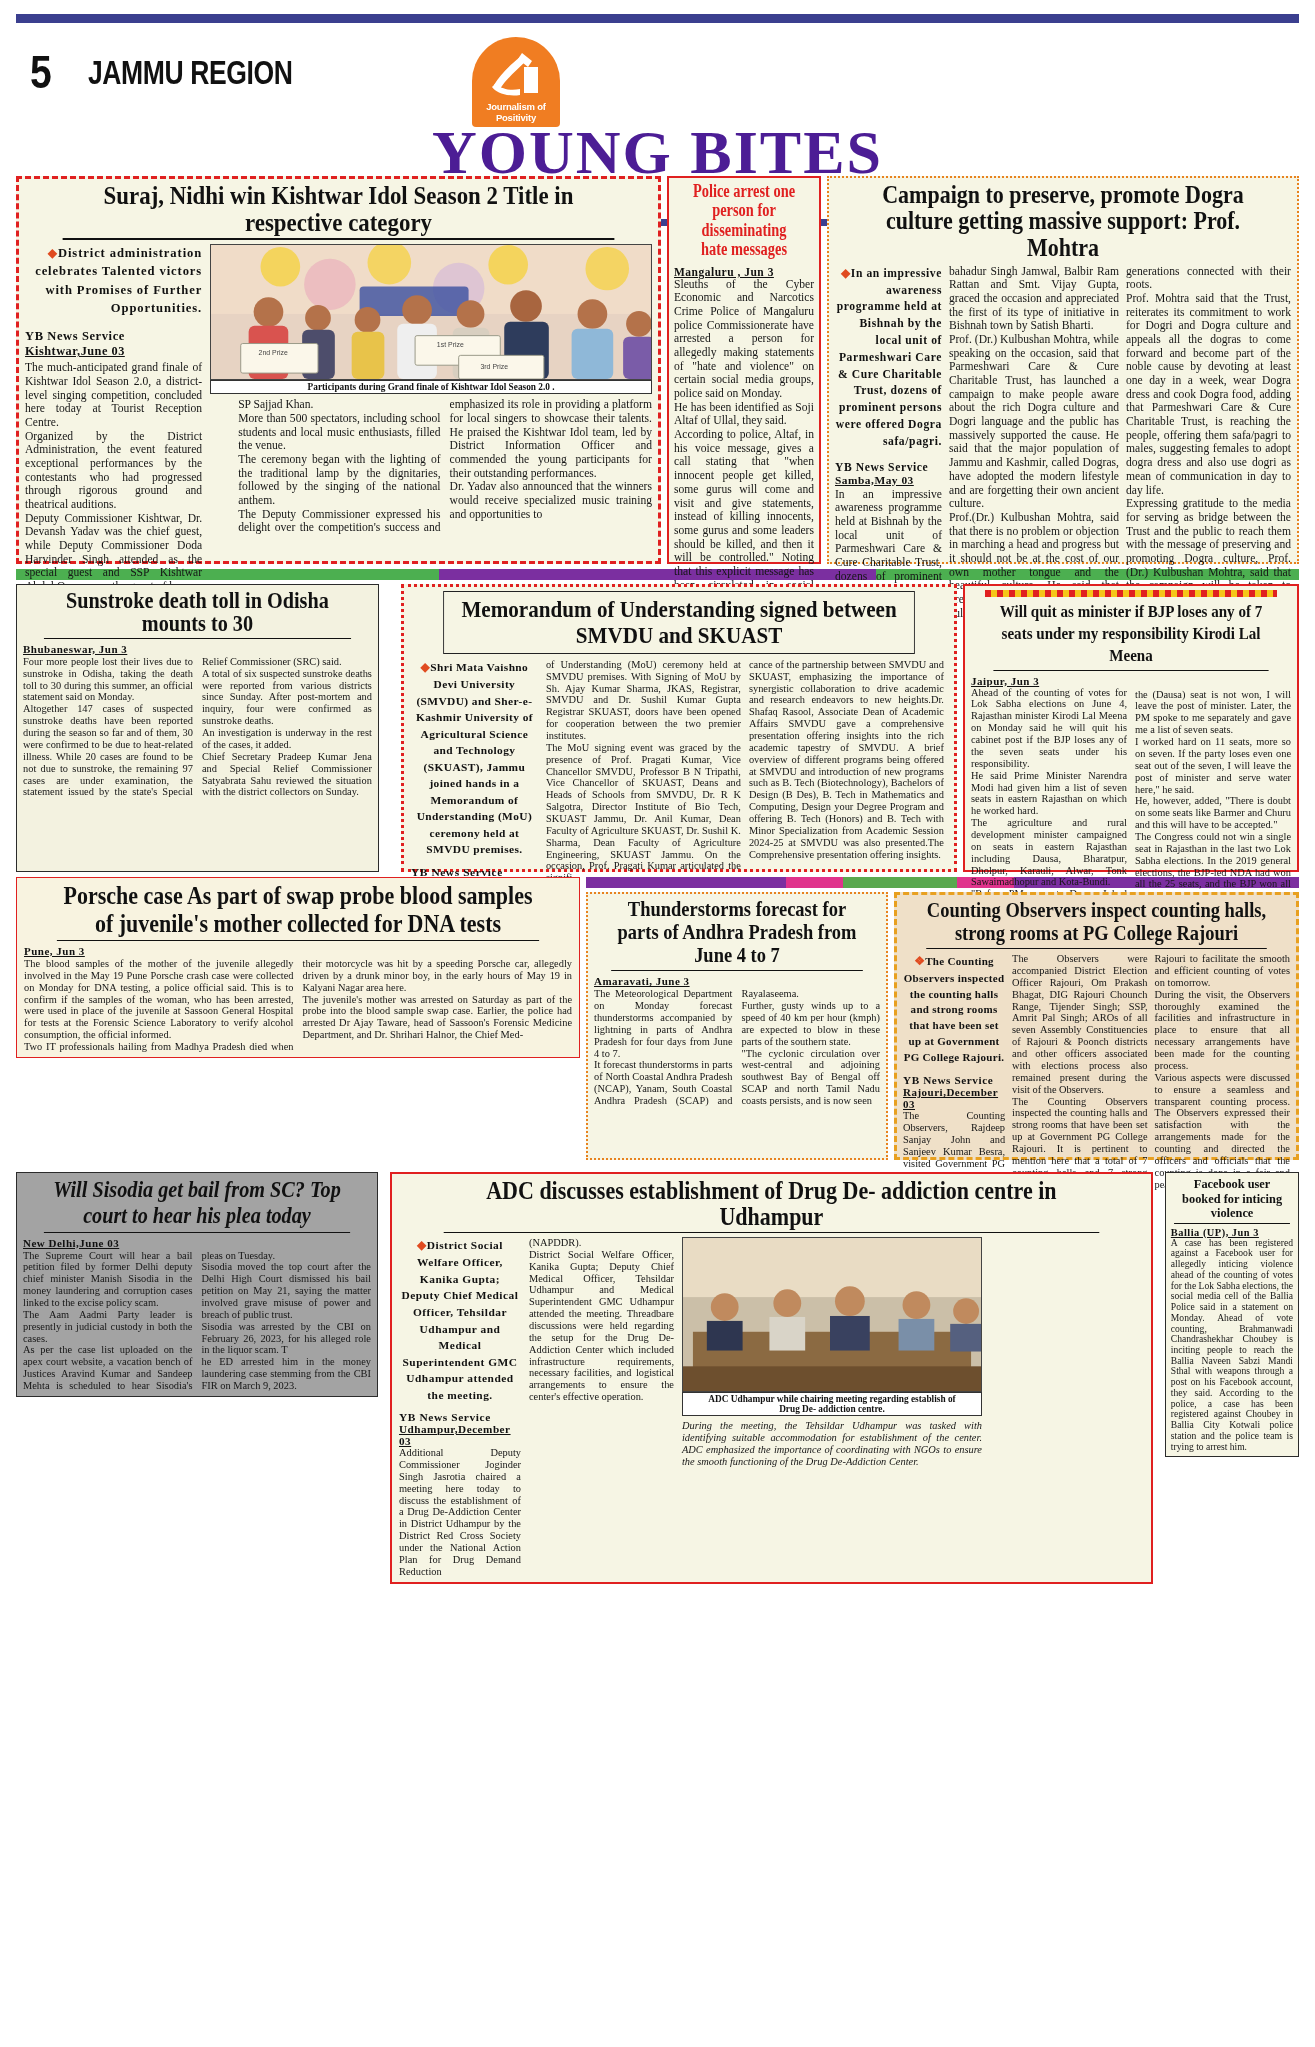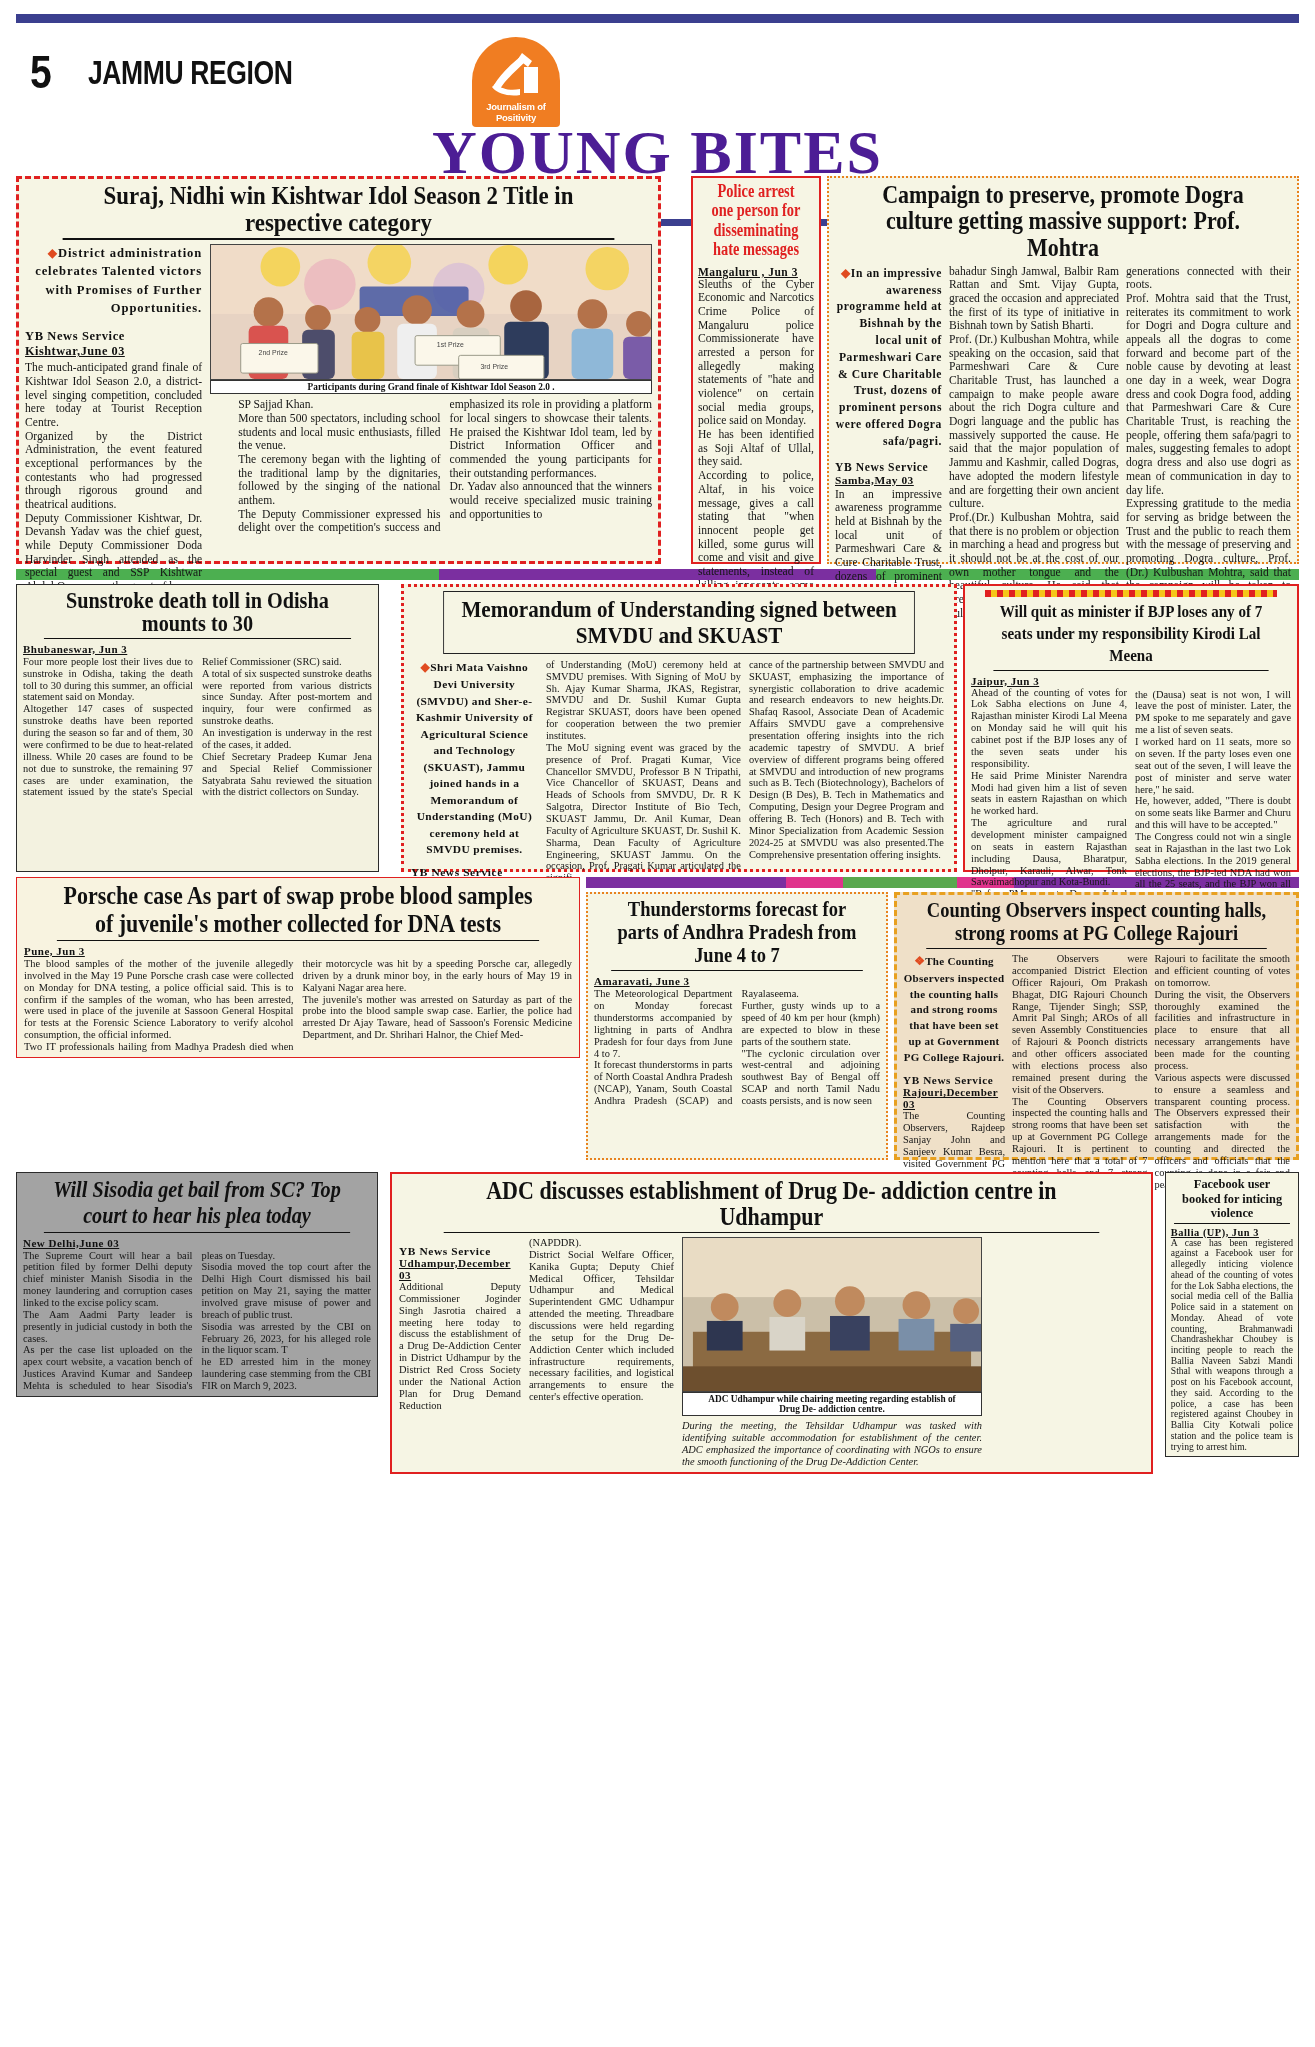--- a/index.html
+++ b/index.html
@@ -200,21 +200,21 @@
 More than 500 spectators, including school students and local music enthusiasts, filled the venue.
 The ceremony began with the lighting of the traditional lamp by the dignitaries, followed by the singing of the national anthem.
 The Deputy Commissioner expressed his delight over the competition's success and emphasized its role in providing a platform for local singers to showcase their talents. He praised the Kishtwar Idol team, led by District Information Officer and commended the young participants for their outstanding performances.
 Dr. Yadav also announced that the winners would receive specialized music training and opportunities to</div>
           </div>
         </div>
       </div>
 
     </div>
 
-    <div class="box solid-red" style="width:160px; padding:4px 5px;margin-left:24px;">
+    <div class="box solid-red" style="width:160px; padding:4px 5px;">
       <div class="hl sm hl-red" style="font-size:18px; line-height:1.08; transform:scaleX(0.8); margin-bottom:6px;">Police arrest one person for disseminating hate messages</div>
       <div class="place" style="font-size:11.5px;">Mangaluru , Jun 3</div>
       <div class="bodytxt" style="white-space:pre-line;">Sleuths of the Cyber Economic and Narcotics Crime Police of Mangaluru police Commissionerate have arrested a person for allegedly making statements of "hate and violence" on certain social media groups, police said on Monday.
 He has been identified as Soji Altaf of Ullal, they said.
 According to police, Altaf, in his voice message, gives a call stating that "when innocent people get killed, some gurus will come and visit and give statements, instead of killing innocents, some gurus and some leaders should be killed, and then it will be controlled." Noting that this explicit message has been circulated in social media groups to spread enmity between communities, police said a case has been registered at the Cyber Economic.</div>
     </div>
 
     <div class="box dotted-orange" style="width:474px; padding:4px 6px;">
       <div class="hl mid" style="font-size:25px; line-height:1.05; margin-bottom:4px;">Campaign to preserve, promote Dogra culture getting massive support: Prof. Mohtra</div>
       <div style="display:flex; gap:7px;">
@@ -374,20 +374,23 @@
 Sisodia moved the top court after the Delhi High Court dismissed his bail petition on May 21, saying the matter involved grave misuse of power and breach of public trust.
 Sisodia was arrested by the CBI on February 26, 2023, for his alleged role in the liquor scam. T
 he ED arrested him in the money laundering case stemming from the CBI FIR on March 9, 2023.</div>
       </div>
     </div>
 
     <div class="box solid-red" style="width:780px; padding:4px 7px; background:#f6f5e4; margin-left:6px;">
       <div class="hl mid" style="font-size:25px; border-bottom:1.5px solid #111; padding-bottom:3px; margin-bottom:4px;">ADC discusses establishment of Drug De- addiction centre in Udhampur</div>
       <div style="display:flex; gap:8px;">
         <div style="width:122px;">
+          <div class="kicker" style="font-size:11.4px; text-align:center; letter-spacing:0.5px;">
+            <span class="dia">◆</span><span>District Social Welfare Officer, Kanika Gupta; Deputy Chief Medical Officer, Tehsildar Udhampur and Medical Superintendent GMC Udhampur attended the meeting.</span>
+          </div>
           <div class="byline" style="margin-top:8px; font-size:11.4px;">YB News Service</div>
           <div class="place" style="font-size:11.2px;">Udhampur,December 03</div>
           <div class="bodytxt tiny" style="white-space:pre-line;">Additional Deputy Commissioner Joginder Singh Jasrotia chaired a meeting here today to discuss the establishment of a Drug De-Addiction Center in District Udhampur by the District Red Cross Society under the National Action Plan for Drug Demand Reduction</div>
         </div>
         <div style="width:145px;">
           <div class="bodytxt tiny" style="white-space:pre-line;">(NAPDDR).
 District Social Welfare Officer, Kanika Gupta; Deputy Chief Medical Officer, Tehsildar Udhampur and Medical Superintendent GMC Udhampur attended the meeting. Threadbare discussions were held regarding the setup for the Drug De-Addiction Center which included infrastructure requirements, necessary facilities, and logistical arrangements to ensure the center's effective operation.</div>
         </div>
         <div style="width:300px;">
           <div class="photo" style="height:155px;">

